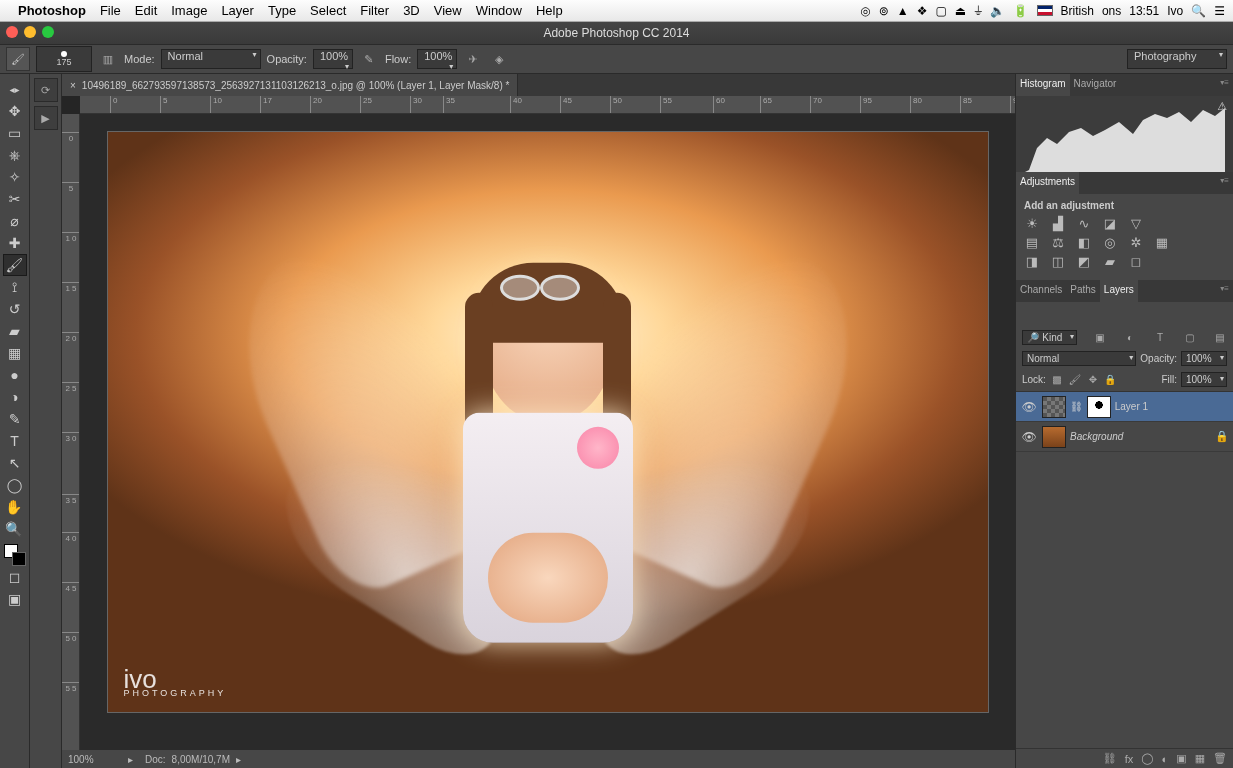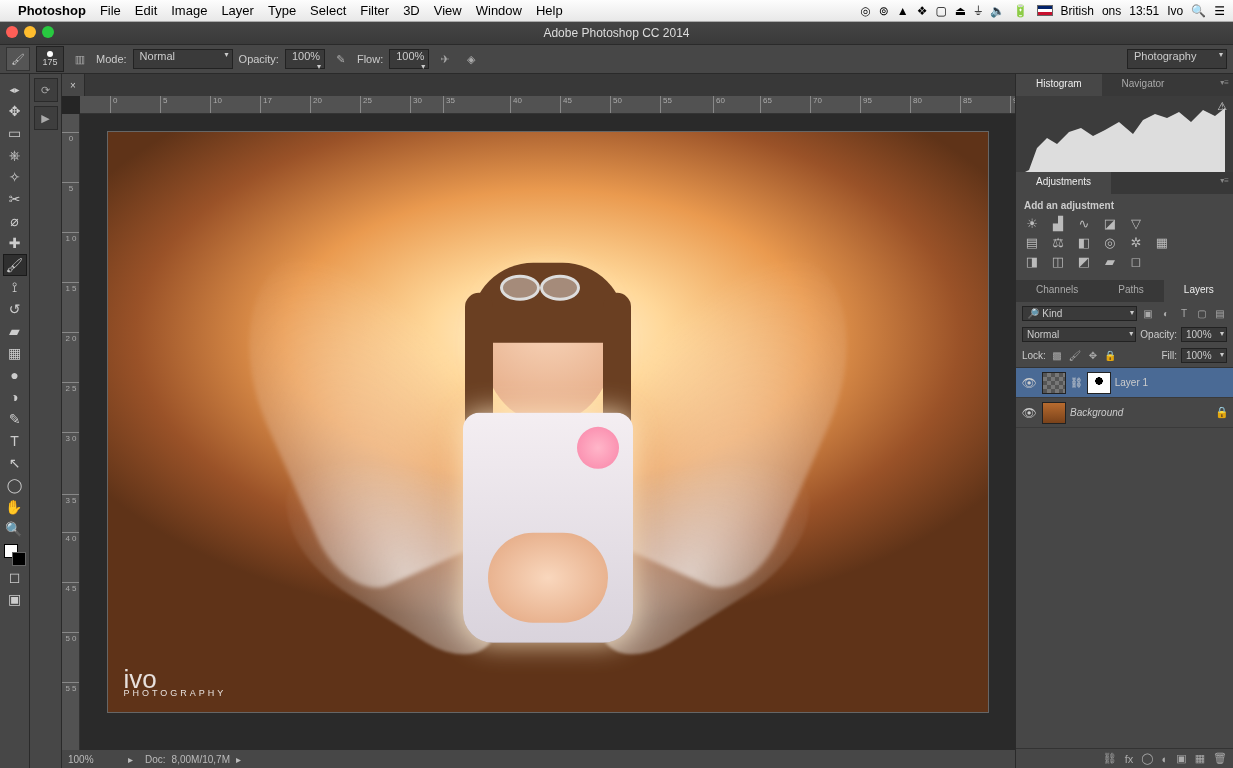--- a/index.html
+++ b/index.html
@@ -16,21 +16,21 @@
 
 
 .app-titlebar { height: 22px; background: linear-gradient(#454545,#3a3a3a); color: #ddd; text-align: center; line-height: 22px; font-size: 12px; position: relative; }
 .traffic { position: absolute; left: 6px; top: 4px; display: flex; gap: 6px; }
 .traffic span { width: 12px; height: 12px; border-radius: 50%; display: inline-block; }
 .tl-red { background: #ff5f57; } .tl-yellow { background: #ffbd2e; } .tl-green { background: #28c940; }
 
 
 .options-bar { height: 30px; background: #474747; border-top: 1px solid #2a2a2a; border-bottom: 1px solid #2a2a2a; display: flex; align-items: center; padding: 0 6px; gap: 6px; }
 .opt-tool-icon { width: 24px; height: 24px; border: 1px solid #333; background: #555; display: flex; align-items: center; justify-content: center; }
-.opt-brush { width: 28px; height: 26px; background: #3a3a3a; border: 1px solid #222; display: flex; flex-direction: column; align-items: center; justify-content: center; font-size: 9px; }
+.opt-brush { width: 56px; height: 26px; background: #3a3a3a; border: 1px solid #222; display: flex; flex-direction: column; align-items: center; justify-content: center; font-size: 9px; }
 .opt-brush .dot { width: 6px; height: 6px; background: #fff; border-radius: 50%; }
 .opt-label { font-size: 11px; color: #ccc; }
 .opt-select { height: 20px; background: #3a3a3a; border: 1px solid #222; color: #ccc; padding: 0 14px 0 6px; font-size: 11px; position: relative; }
 .opt-select::after { content: "▾"; position: absolute; right: 3px; font-size: 8px; }
 .opt-num { width: 40px; }
 .opt-icon { width: 20px; height: 20px; display: flex; align-items: center; justify-content: center; color: #aaa; }
 .opt-spacer { flex: 1; }
 
 
 .app-main { display: flex; height: calc(768px - 22px - 22px - 30px); }
@@ -78,36 +78,36 @@
 .signature .s2 { font-size: 9px; letter-spacing: 3px; font-family: Arial; }
 
 .doc-status { height: 18px; background: #474747; display: flex; align-items: center; font-size: 10px; color: #bbb; }
 .doc-status .zoom { width: 60px; padding-left: 6px; }
 .doc-status .arrow { padding: 0 6px; }
 .doc-status .doc-size { padding-left: 6px; }
 
 
 .panels { width: 218px; background: #474747; border-left: 1px solid #2a2a2a; display: flex; flex-direction: column; }
 .panel-tabs { height: 22px; background: #383838; display: flex; font-size: 10px; }
-.panel-tabs .ptab { padding: 4px 20px; color: #aaa; cursor: default; }
+.panel-tabs .ptab { padding: 4px 4px; color: #aaa; cursor: default; }
 .panel-tabs .ptab.active { background: #474747; color: #eee; font-weight: 500; }
 .panel-tabs .pspacer { flex: 1; }
 .panel-tabs .pmenu { padding: 4px 4px; font-size: 8px; color: #888; }
 .panel-body { background: #474747; }
 
 .histogram { height: 76px; background: #3c3c3c; display: flex; align-items: flex-end; justify-content: center; position: relative; }
 .histogram svg { width: 200px; height: 64px; }
 .hist-warn { position: absolute; right: 6px; top: 4px; font-size: 11px; color: #ccc; }
 
 .adjust-body { padding: 6px 8px 8px; font-size: 10px; }
 .adjust-title { margin-bottom: 4px; font-weight: bold; }
 .adj-row { display: flex; gap: 10px; margin: 3px 0; }
 .adj-row span { width: 16px; height: 16px; display: inline-flex; align-items: center; justify-content: center; color: #bbb; font-size: 13px; cursor: default; }
 
-.layers-header { padding: 4px 6px; display: flex; gap: 4px; align-items: center; font-size: 10px; }
+.layers-header { padding: 4px 6px; display: flex; gap: 16px; align-items: center; font-size: 10px; margin-top: 24px; }
 .layers-header .lsel { flex: 1; }
 .mini-sel { background: #3a3a3a; border: 1px solid #222; padding: 1px 12px 1px 4px; position: relative; font-size: 10px; }
 .mini-sel::after { content: "▾"; position: absolute; right: 2px; font-size: 8px; }
 .layers-header .ficon { width: 14px; height: 14px; display: inline-flex; align-items: center; justify-content: center; color: #aaa; font-size: 10px; }
 .blend-row, .lock-row { padding: 2px 6px 4px; display: flex; align-items: center; font-size: 10px; gap: 4px; }
 .blend-row .lbl, .lock-row .lbl { color: #ccc; }
 .blend-row .wide { flex: 1; }
 .lock-row .licon { width: 14px; height: 14px; display: inline-flex; align-items: center; justify-content: center; color: #aaa; }
 
 .layers-list { flex: 1; border-top: 1px solid #333; min-height: 60px; }
@@ -225,20 +225,21 @@
 
   <div class="collapse-col">
     <div class="cicon">⟳</div>
     <div class="cicon">▶</div>
   </div>
 
   <div class="doc-area">
     <div class="doc-tab-bar">
       <div class="doc-tab">
         <span class="close">×</span>
+        <span>10496189_662793597138573_2563927131103126213_o.jpg @ 100% (Layer 1, Layer Mask/8) *</span>
       </div>
     </div>
     <div class="ruler-h">
         <span class="tick" style="left: 30px;">0</span>
         <span class="tick" style="left: 80px;">5</span>
         <span class="tick" style="left: 130px;">10</span>
         <span class="tick" style="left: 180px;">17</span>
         <span class="tick" style="left: 230px; text-align: right;">20</span>
         <span class="tick" style="left: 280px;">25</span>
         <span class="tick" style="left: 330px;">30</span>

